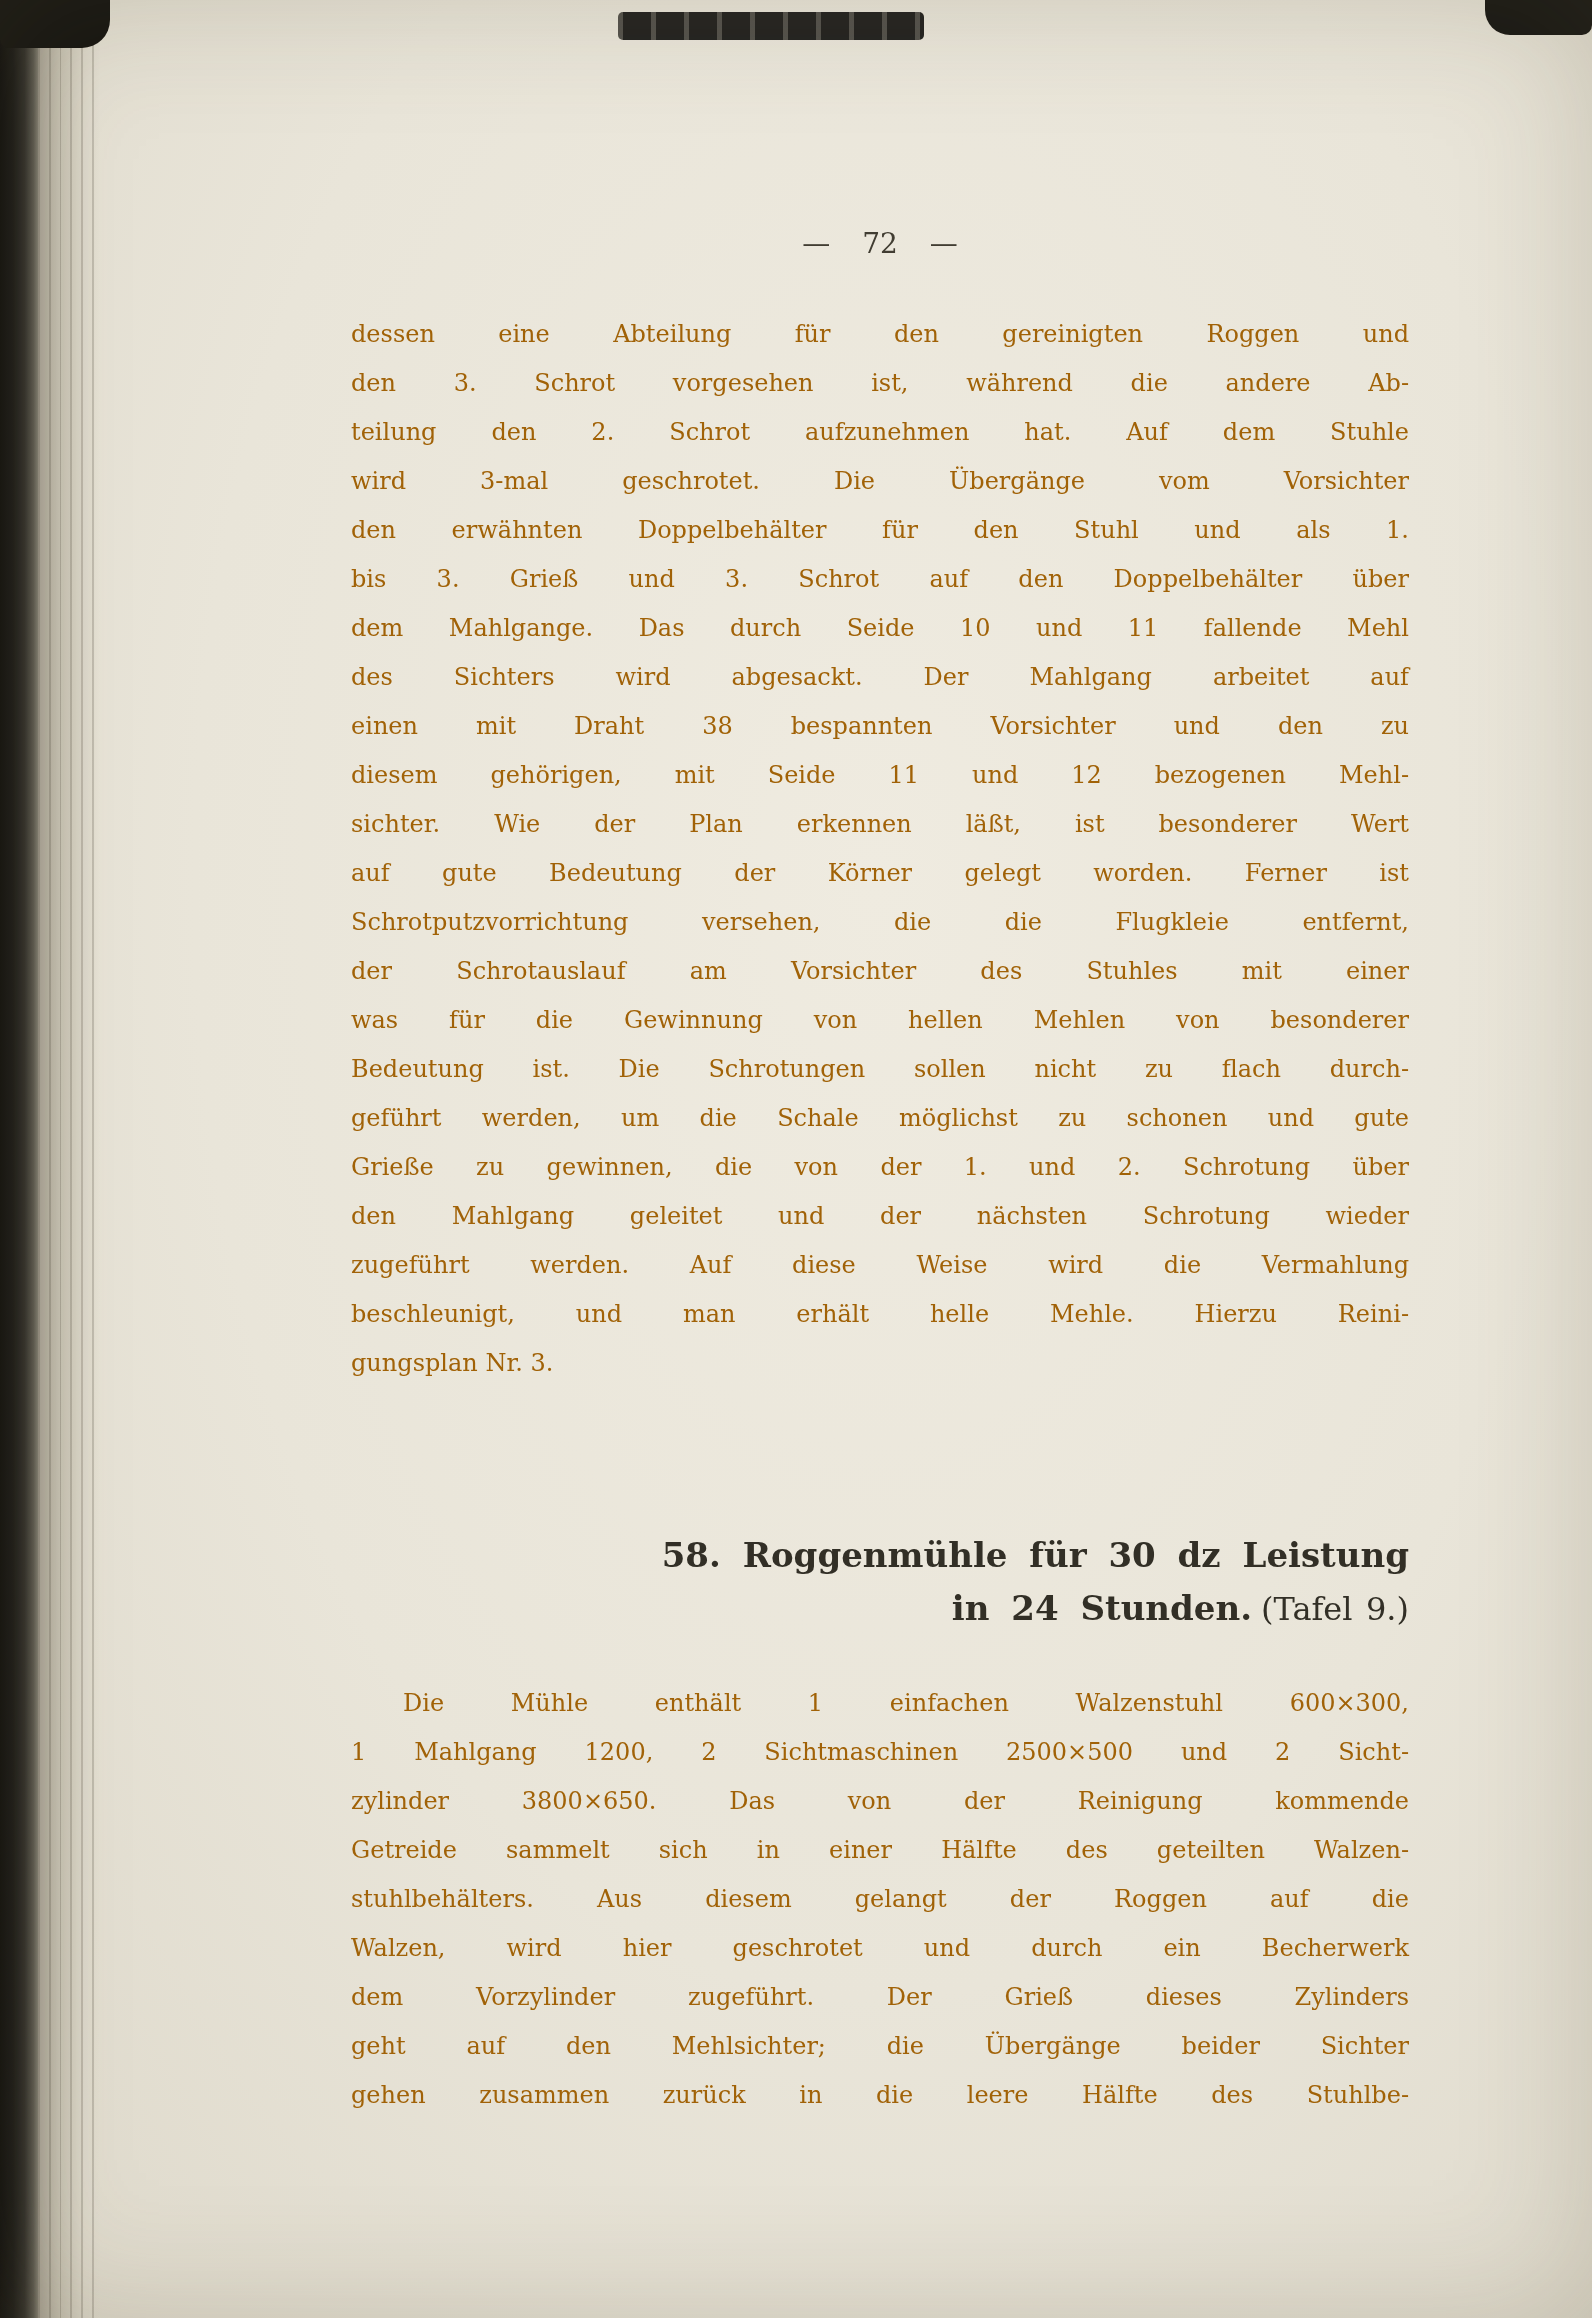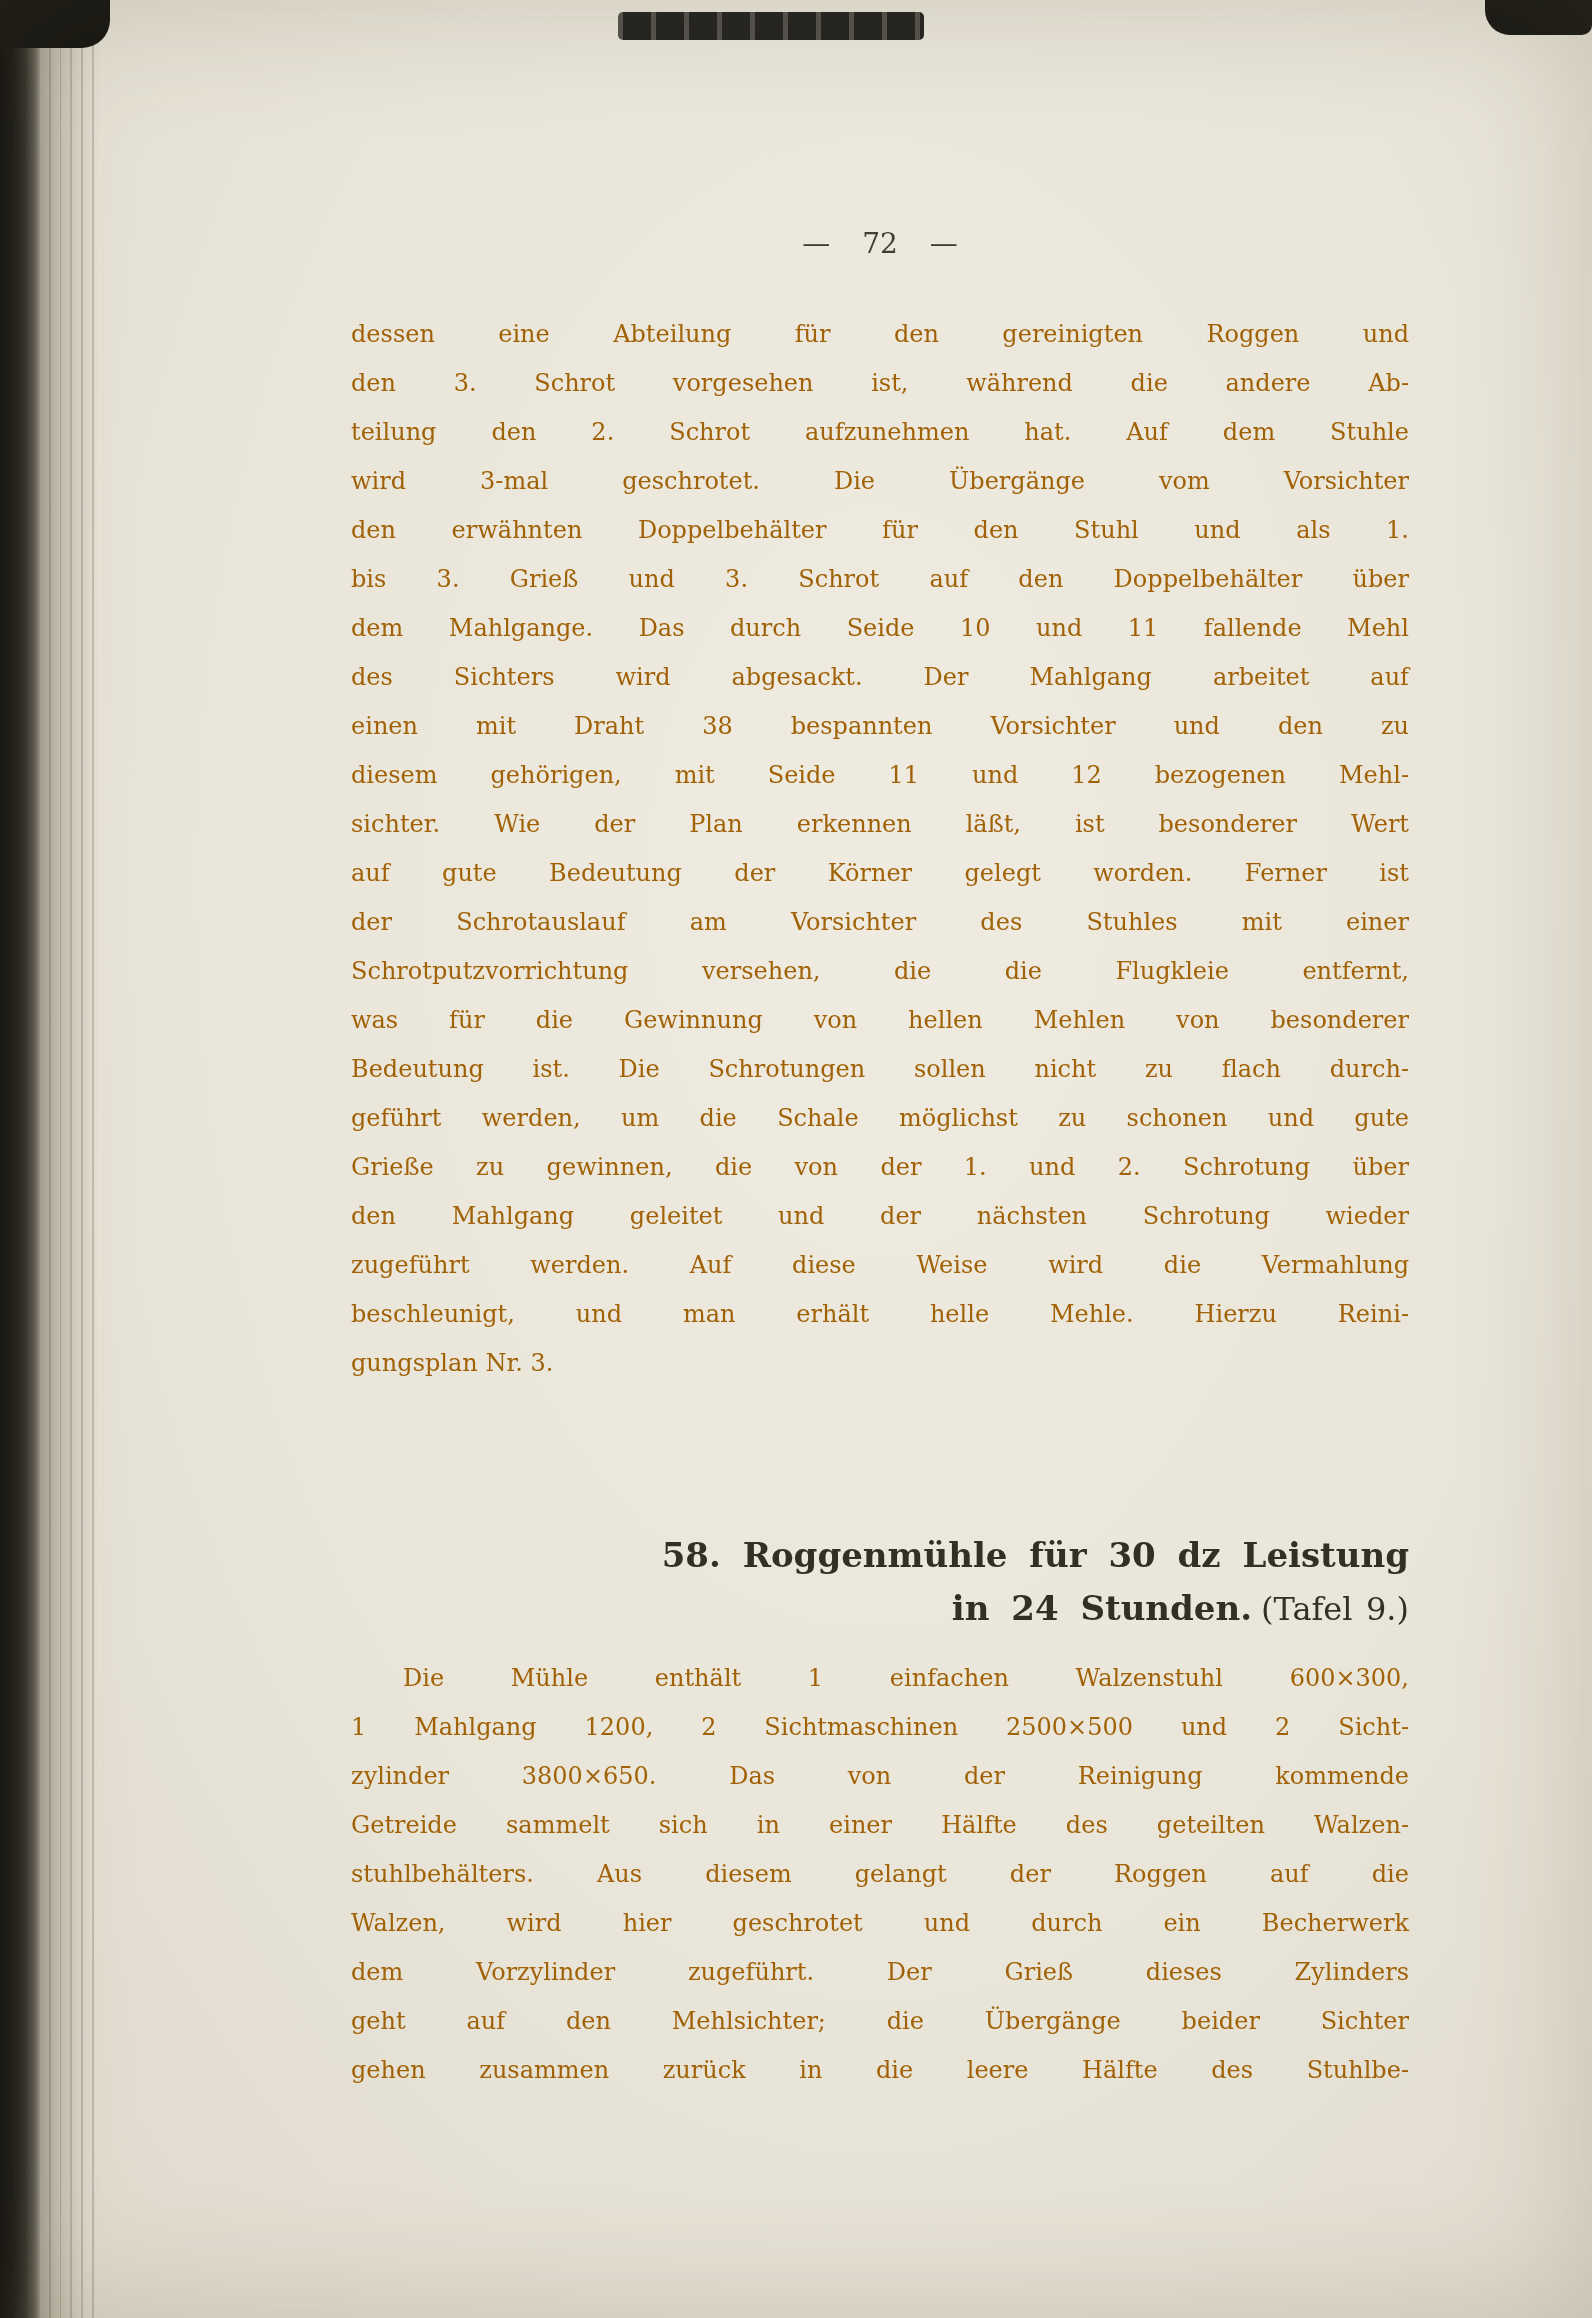--- a/index.html
+++ b/index.html
@@ -47,21 +47,21 @@
     font-size:28px; color:#413d32;
   }
   .para {
     position:absolute; left:351px; width:1058px;
     font-size:24px; line-height:49px; color:#a16207;
   }
   .para-1 { top:310px; }
   .para-2 { top:1654px; }
   .text-line { text-align:justify; text-align-last:justify; }
   .text-line.no-stretch { text-align-last:left; }
-  .text-line.indent { padding-left:52px; }
+  .text-line.indent { padding-left:52px;margin-top:25px; }
   .heading {
     position:absolute; top:1529px; left:351px; width:1058px;
     text-align:right; font-weight:bold; font-size:34px; line-height:53px;
     color:#322f26; word-spacing:10px;
   }
   .heading .note {
     font-weight:normal; font-size:32px; margin-left:9px; word-spacing:3.3px;
   }
 </style>
 </head>
@@ -85,22 +85,22 @@
     <div class="text-line">teilung den 2. Schrot aufzunehmen hat. Auf dem Stuhle</div>
     <div class="text-line">wird 3-mal geschrotet. Die Übergänge vom Vorsichter</div>
     <div class="text-line">den erwähnten Doppelbehälter für den Stuhl und als 1.</div>
     <div class="text-line">bis 3. Grieß und 3. Schrot auf den Doppelbehälter über</div>
     <div class="text-line">dem Mahlgange. Das durch Seide 10 und 11 fallende Mehl</div>
     <div class="text-line">des Sichters wird abgesackt. Der Mahlgang arbeitet auf</div>
     <div class="text-line">einen mit Draht 38 bespannten Vorsichter und den zu</div>
     <div class="text-line">diesem gehörigen, mit Seide 11 und 12 bezogenen Mehl-</div>
     <div class="text-line">sichter. Wie der Plan erkennen läßt, ist besonderer Wert</div>
     <div class="text-line">auf gute Bedeutung der Körner gelegt worden. Ferner ist</div>
+    <div class="text-line">Schrotputzvorrichtung versehen, die die Flugkleie entfernt,</div>
     <div class="text-line">der Schrotauslauf am Vorsichter des Stuhles mit einer</div>
-    <div class="text-line">Schrotputzvorrichtung versehen, die die Flugkleie entfernt,</div>
     <div class="text-line">was für die Gewinnung von hellen Mehlen von besonderer</div>
     <div class="text-line">Bedeutung ist. Die Schrotungen sollen nicht zu flach durch-</div>
     <div class="text-line">geführt werden, um die Schale möglichst zu schonen und gute</div>
     <div class="text-line">Grieße zu gewinnen, die von der 1. und 2. Schrotung über</div>
     <div class="text-line">den Mahlgang geleitet und der nächsten Schrotung wieder</div>
     <div class="text-line">zugeführt werden. Auf diese Weise wird die Vermahlung</div>
     <div class="text-line">beschleunigt, und man erhält helle Mehle. Hierzu Reini-</div>
     <div class="text-line no-stretch">gungsplan Nr. 3.</div>
   </div>
 

